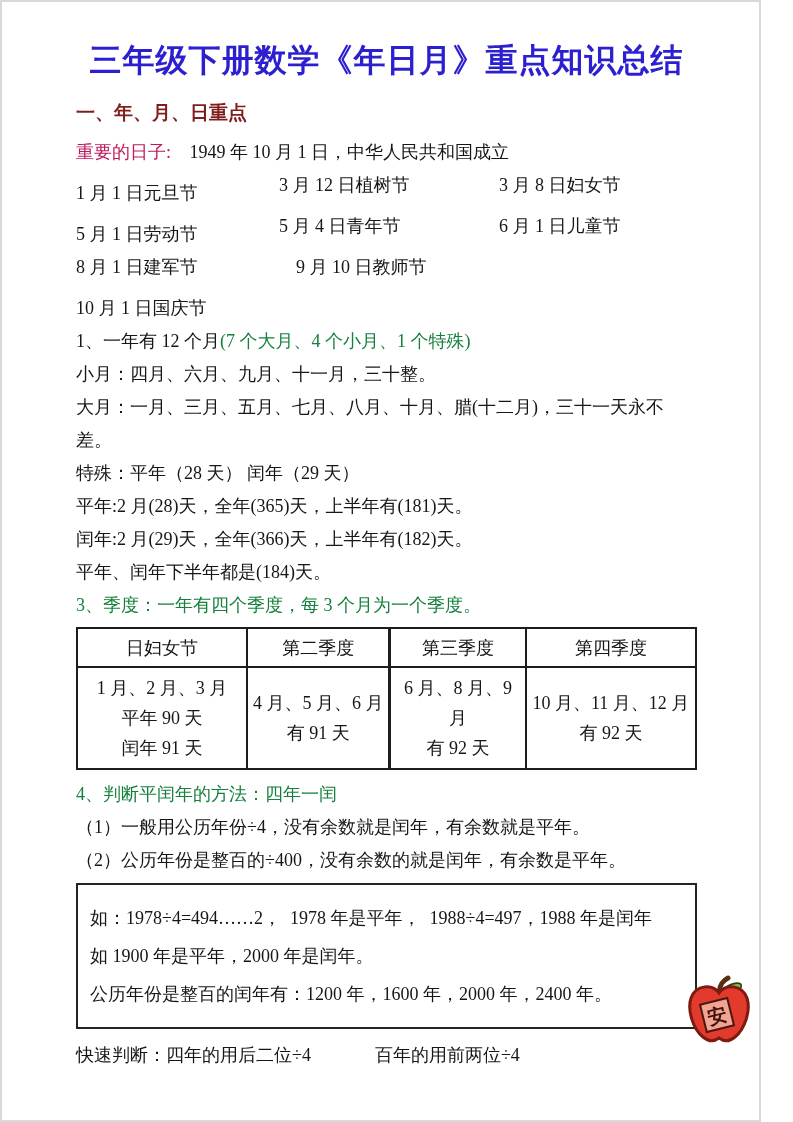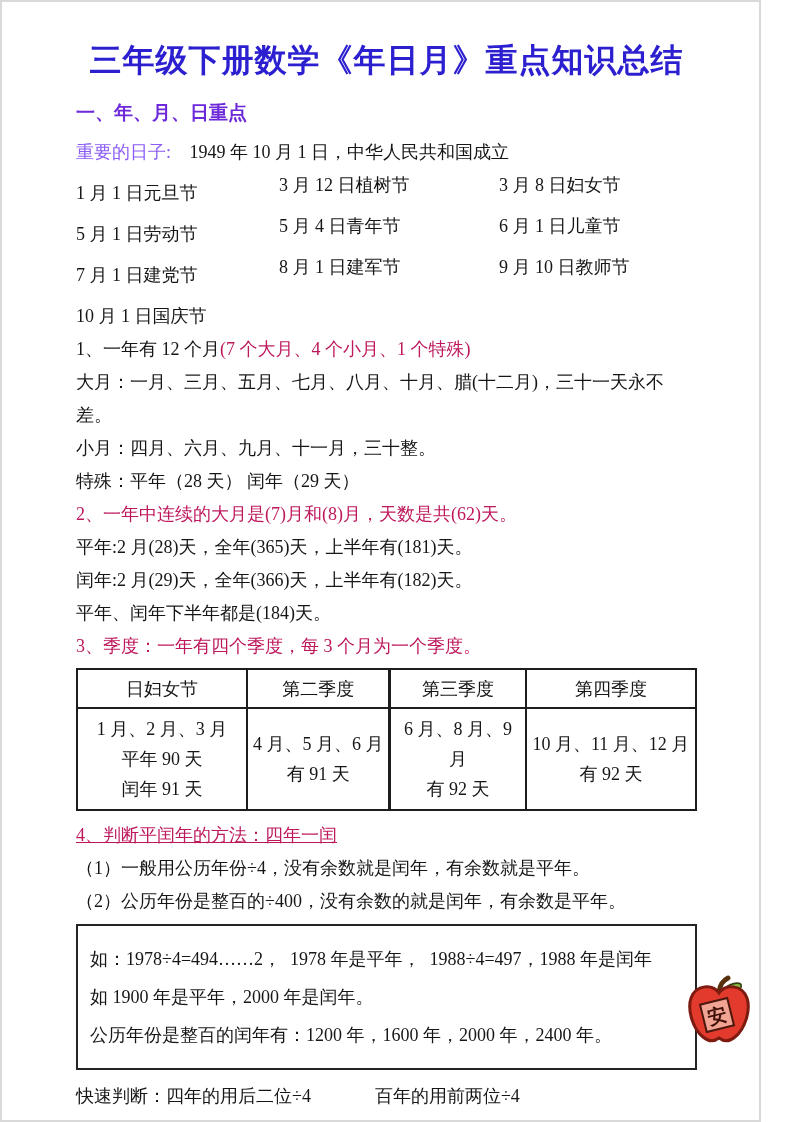--- a/index.html
+++ b/index.html
@@ -13,26 +13,26 @@
     overflow:hidden;
   }
   .doc-title {
     font-family:"Liberation Sans", sans-serif;
     font-weight:800; font-size:32px; letter-spacing:1px;
     color:#2b1fd0; text-align:center;
     margin:0 0 20px 0; line-height:40px;
   }
   .section-heading {
     font-family:"Liberation Sans", sans-serif;
-    font-size:19px; font-weight:700; color:#6d28d9;
+    font-size:19px; font-weight:700; color:#7f1d1d;
     margin:0 0 10px 0; line-height:26px;
   }
   .line { font-size:18px; line-height:33px; margin:0; }
-  .red { color:#be185d; }
-  .label-red { color:#8b5cf6; }
+  .red { color:#15803d; }
+  .label-red { color:#be185d; }
   .after-label { margin-left:14px; }
   .indent2 { padding-left:130px; }
   .keep-space { white-space:pre-wrap; }
 
   .holiday-row { display:flex; }
   .holiday-row .c1 { width:203px;margin-top:8px; }
   .holiday-row .c2 { width:220px; }
   .holiday-row .c3 { flex:1; }
 
   table.quarters {
@@ -41,21 +41,21 @@
   }
   table.quarters td {
     border:2px solid #1d1d1d; padding:0;
   }
   table.quarters .half td { height:37px; }
   table.quarters .qrow td { height:37px; }
   table.quarters .mid { border-left-width:3px; }
   table.quarters .body-cell { padding:5px 2px; line-height:30px; vertical-align:middle; }
   .w1 { width:27.5%; } .w2 { width:23%; } .w3 { width:22%; } .w4 { width:27.5%; }
 
-  .p4-line { margin-top:8px;text-decoration:underline; }
+  .p4-line { margin-top:8px; }
 
   .example-box {
     border:2px solid #242424; margin-top:6px; padding:14px 12px;
   }
   .example-box .line { line-height:38px; }
 
   .quick-line { display:flex; margin-top:10px; }
   .quick-line .part2 { margin-left:64px; }
 
   .apple { position:absolute; left:684px; top:973px; width:66px; height:74px; }
@@ -78,37 +78,35 @@
     <span class="c1">1 月 1 日元旦节</span>
     <span class="c2">3 月 12 日植树节</span>
     <span class="c3">3 月 8 日妇女节</span>
   </div>
   <div class="holiday-row line">
     <span class="c1">5 月 1 日劳动节</span>
     <span class="c2">5 月 4 日青年节</span>
     <span class="c3">6 月 1 日儿童节</span>
   </div>
   <div class="holiday-row line">
-    <span class="c1">7 月 1 日建党节</span>
     <span class="c2">8 月 1 日建军节</span>
     <span class="c3">9 月 10 日教师节</span>
   </div>
   <div class="holiday-row line">
     <span class="c1">10 月 1 日国庆节</span>
     <span class="c2"></span>
     <span class="c3"></span>
   </div>
 
   <p class="line">
     <span>1、一年有 12 个月</span><span class="red">(7 个大月、4 个小月、1 个特殊)</span>
   </p>
+  <p class="line">小月：四月、六月、九月、十一月，三十整。</p>
   <p class="line">大月：一月、三月、五月、七月、八月、十月、腊(十二月)，三十一天永不差。</p>
-  <p class="line">小月：四月、六月、九月、十一月，三十整。</p>
   <p class="line">特殊：平年（28 天） 闰年（29 天）</p>
-  <p class="line red">2、一年中连续的大月是(7)月和(8)月，天数是共(62)天。</p>
   <p class="line">平年:2 月(28)天，全年(365)天，上半年有(181)天。</p>
   <p class="line">闰年:2 月(29)天，全年(366)天，上半年有(182)天。</p>
   <p class="line">平年、闰年下半年都是(184)天。</p>
   <p class="line red">3、季度：一年有四个季度，每 3 个月为一个季度。</p>
 
   <table class="quarters">
     <tbody>
     <tr class="qrow">
       <td class="w1">日妇女节</td>
       <td class="w2">第二季度</td>

